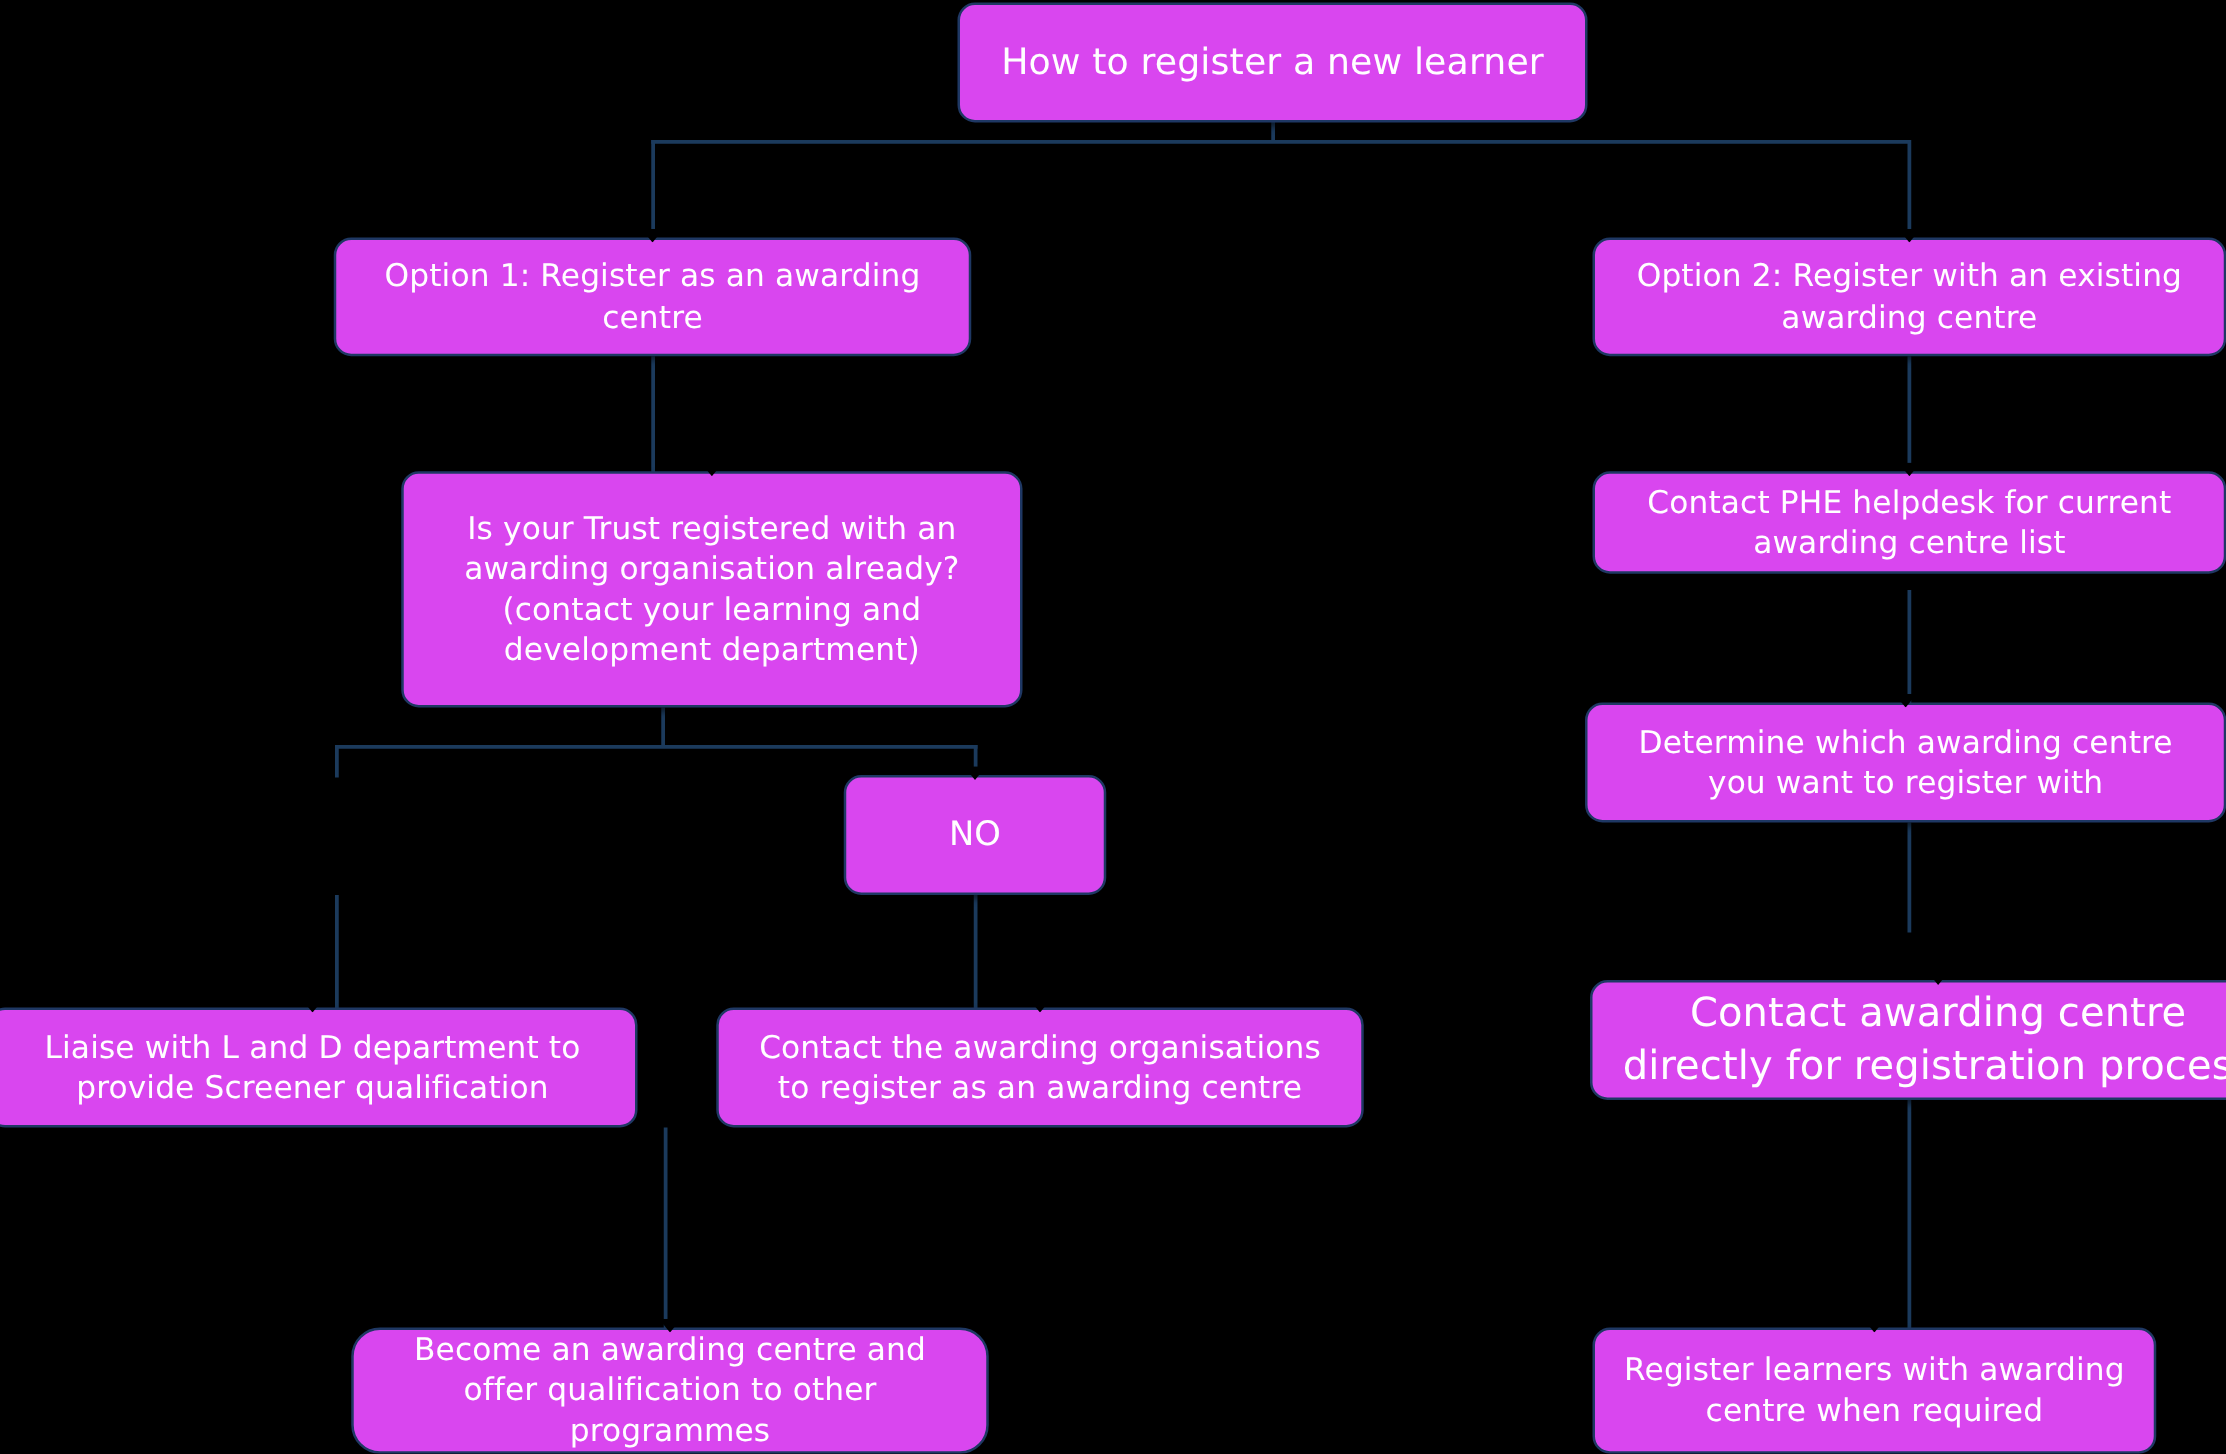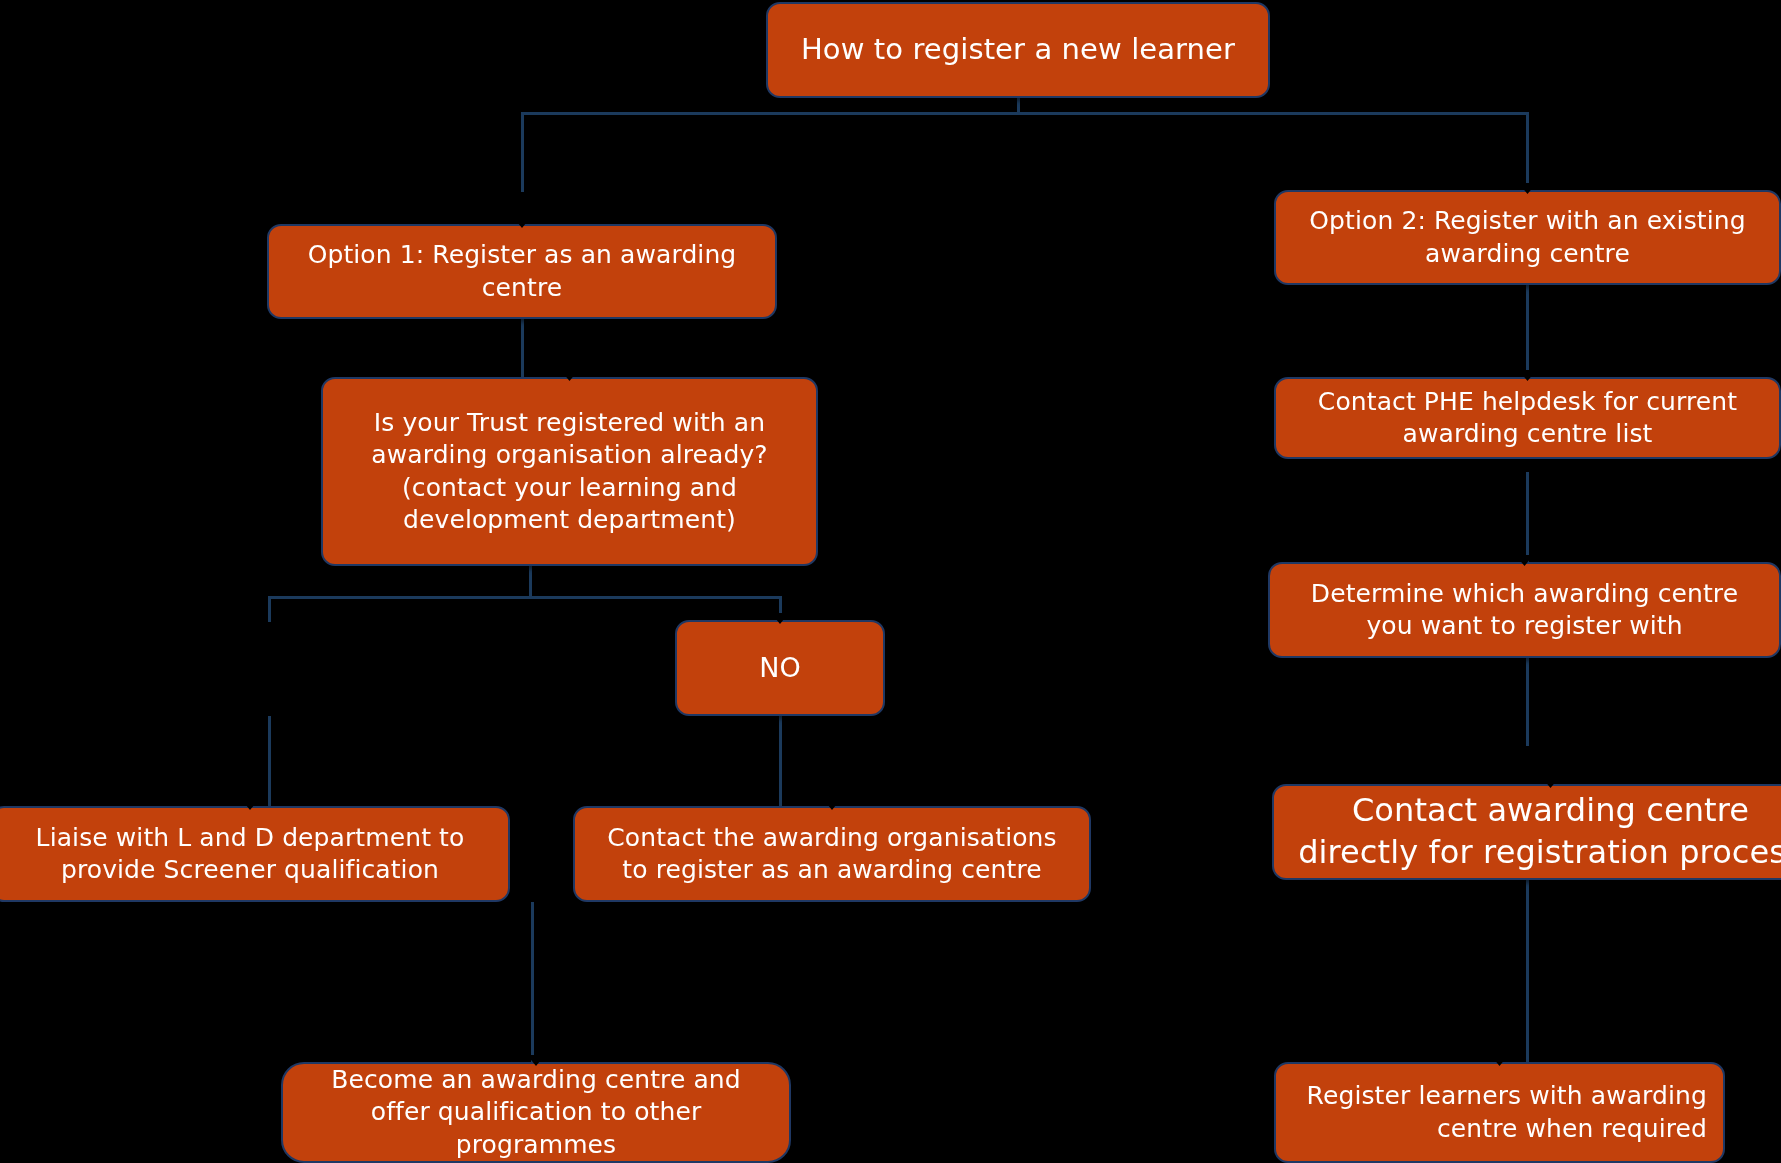--- a/index.html
+++ b/index.html
@@ -24,21 +24,21 @@
   }
   
   .connector {
     position: absolute;
     background: #1b3a5c;
     z-index: 1;
   }
   .node {
     position: absolute;
     box-sizing: border-box;
-    background: #c2410c;
+    background: #d946ef;
     border: 2px solid #1f3864;
     border-radius: 14px;
     box-shadow: 0 3px 5px rgba(0,0,0,0.55);
     display: flex;
     align-items: center;
     justify-content: center;
     text-align: center;
     color: #ffffff;
     z-index: 3;
     padding: 4px 16px;
@@ -61,32 +61,32 @@
     width: 18px;
     height: 11px;
     background: #000000;
     clip-path: polygon(0% 0%, 100% 0%, 50% 100%);
     z-index: 4;
   }
   .node.no-notch::before { display: none; }
 
   
   #node-title      { left: 766px;  top: 2px;    width: 504px;  height: 96px;  font-size: 29px; }
-  #node-option1    { left: 267px;  top: 190px;  width: 510px;  height: 95px;  font-size: 25px; margin-top: 34px; }
+  #node-option1    { left: 267px;  top: 190px;  width: 510px;  height: 95px;  font-size: 25px; }
   #node-option2    { left: 1274px; top: 190px;  width: 507px;  height: 95px;  font-size: 25px; }
   #node-question   { left: 281px;  top: 377px;  width: 497px;  height: 189px; font-size: 25px; margin-left: 40px; }
   #node-phe        { left: 1274px; top: 377px;  width: 507px;  height: 82px;  font-size: 25px; }
   #node-yes        { left: 165px;  top: 620px;  width: 210px;  height: 96px;  font-size: 27px; }
   #node-no         { left: 675px;  top: 620px;  width: 210px;  height: 96px;  font-size: 27px; }
   #node-determine  { left: 1268px; top: 562px;  width: 513px;  height: 96px;  font-size: 25px; }
   #node-liaise     { left: -10px;  top: 806px;  width: 520px;  height: 96px;  font-size: 25px; }
   #node-contactorg { left: 573px;  top: 806px;  width: 518px;  height: 96px;  font-size: 25px; }
   #node-contactac  { left: 1272px; top: 784px;  width: 557px;  height: 96px;  font-size: 32px; }
   #node-become     { left: 281px;  top: 1062px; width: 510px;  height: 101px; font-size: 25px; border-radius: 23px; }
-  #node-registerl  { left: 1274px; top: 1062px; width: 451px;  height: 101px; font-size: 25px; text-align: right; }
+  #node-registerl  { left: 1274px; top: 1062px; width: 451px;  height: 101px; font-size: 25px; }
 </style>
 </head>
 <body>
 
 <div id="flow-canvas">
 
   <div class="connector" style="left:1017px; top:96px;  width:3px;  height:16px;"></div>
   <div class="connector" style="left:521px;  top:112px; width:1007px; height:3px;"></div>
   <div class="connector" style="left:521px;  top:112px; width:3px;  height:80px;"></div>
   <div class="connector" style="left:1526px; top:112px; width:3px;  height:80px;"></div>

